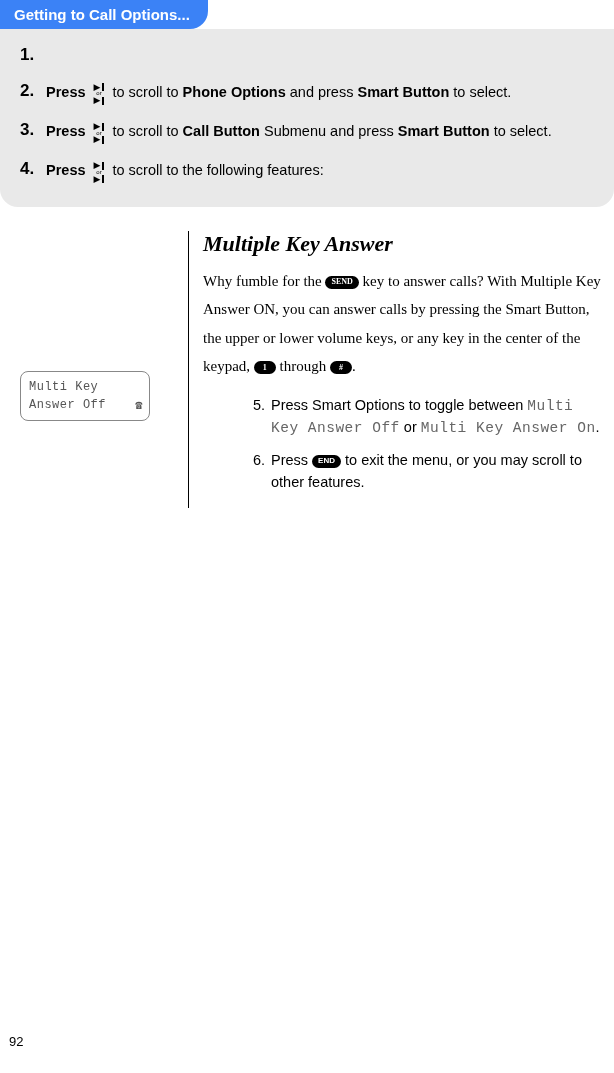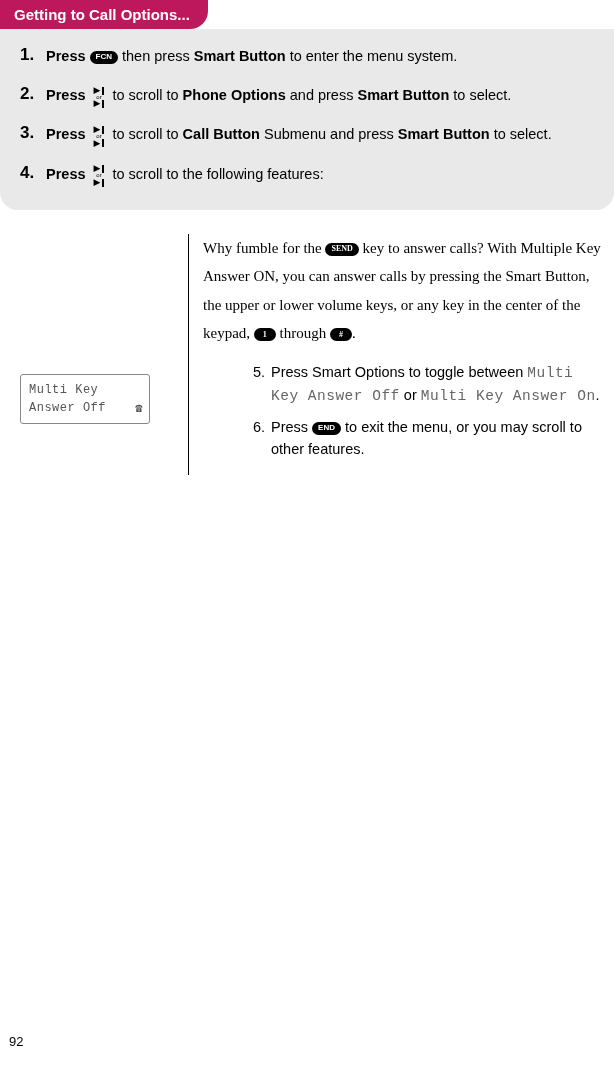--- a/index.html
+++ b/index.html
@@ -7,21 +7,21 @@
       width: 614px;
       height: 1073px;
       background: #fff;
       font-family: Arial, Helvetica, sans-serif;
       font-size: 14px;
       color: #000;
       position: relative;
     }
     .page { padding: 0; }
     .header-tab {
-      background: #be185d;
+      background: #3b82f6;
       color: #fff;
       display: inline-block;
       padding: 6px 18px 6px 14px;
       font-weight: bold;
       font-size: 15px;
       border-radius: 0 0 18px 0;
       margin-left: 0;
     }
     .steps-box {
       background: #e9e9e9;
@@ -83,21 +83,21 @@
       display: flex;
       padding: 0 0 0 20px;
     }
     .left-col {
       width: 160px;
       flex-shrink: 0;
       padding-top: 140px;
     }
     .lcd-box {
       border: 1px solid #888;
-      border-radius: 3px;
+      border-radius: 8px;
       padding: 6px 8px;
       font-family: "Courier New", monospace;
       font-size: 12px;
       line-height: 1.5;
       letter-spacing: 0.5px;
       width: 130px;
       color: #555;
       position: relative;
     }
     .lcd-phone {
@@ -153,24 +153,20 @@
 
 <div class="page">
   <div class="header-tab">
     <span>Getting to Call Options...</span>
   </div>
 
   <div class="steps-box">
 
     <div class="step-row">
       <div class="step-num">1.</div>
-      <div class="step-text">
-        <span class="bold">Press</span>
-        <span class="pill">FCN</span><span> then press </span><span class="bold">Smart Button</span><span> to enter the menu system.</span>
-      </div>
     </div>
 
     <div class="step-row">
       <div class="step-num">2.</div>
       <div class="step-text">
         <span class="bold">Press</span>
         <span class="arrow-icon">
           <span class="tri-up">▶<span class="bar"></span></span>
           <span class="lbl">or</span>
           <span class="tri-down">▶<span class="bar"></span></span>
@@ -206,20 +202,21 @@
   <div class="content-row">
     <div class="left-col">
       <div class="lcd-box">
         <div>Multi Key</div>
         <div>Answer Off</div>
         <span class="lcd-phone">☎</span>
       </div>
     </div>
     <div class="divider"></div>
     <div class="right-col">
+      <div class="section-title">Multiple Key Answer</div>
       <div class="body-serif">
         <span>Why fumble for the </span><span class="pill">SEND</span><span> key to answer calls? With Multiple Key Answer ON, you can answer calls by pressing the Smart Button, the upper or lower volume keys, or any key in the center of the keypad, </span><span class="pill">1</span><span> through </span><span class="pill">#</span><span>.</span>
       </div>
       <div class="sub-steps">
         <div class="sub-step">
           <div class="sn">5.</div>
           <div class="st">
             <span>Press Smart Options to toggle between </span><span class="mono">Multi Key Answer Off</span><span> or </span><span class="mono">Multi Key Answer On</span><span>.</span>
           </div>
         </div>

